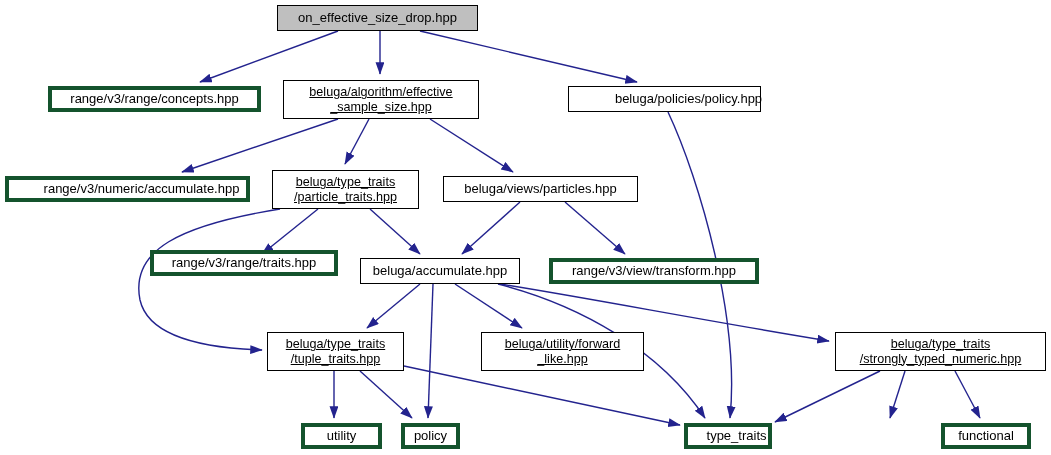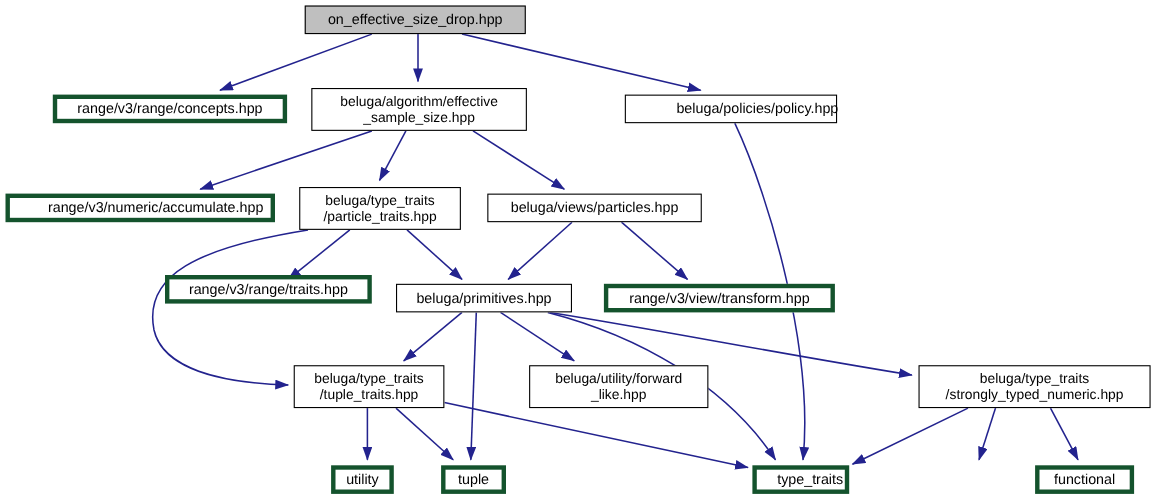--- a/index.html
+++ b/index.html
@@ -11,21 +11,21 @@
         justify-content:center;text-align:center;background:#ffffff;
         color:#000000;line-height:1.12;letter-spacing:0;white-space:pre;}
   .node .lbl{display:block;padding:0 5px;}
   
   .n-internal{border:1px solid #000000;}
   
   .n-external{border:4px solid #14532d;}
   
   .n-root{border:1px solid #000000;background:#bfbfbf;align-items:center;}
   .fs13{font-size:13.0px;}
-  .fs12{font-size:12.6px;}
+  .fs12{font-size:12.6px;text-decoration:underline;}
 </style>
 </head>
 <body>
 
 <div id="graph">
   <svg id="edges" viewBox="0 0 1051 455" xmlns="http://www.w3.org/2000/svg">
     <defs>
       <marker id="arrow" markerWidth="10" markerHeight="10" refX="8.4" refY="3.2" orient="auto" markerUnits="strokeWidth">
         <path d="M0,0 L9,3.2 L0,6.4 z" fill="#23238e"></path>
       </marker>
@@ -60,27 +60,27 @@
       <div class="node n-root fs13" style="left: 277px; top: 5px; width: 201px; height: 26px;"><span class="lbl">on_effective_size_drop.hpp</span></div>
       <div class="node n-external fs13" style="left: 48px; top: 86px; width: 213px; height: 26px;"><span class="lbl">range/v3/range/concepts.hpp</span></div>
       <div class="node n-internal fs12" style="left: 283px; top: 80px; width: 196px; height: 39px;"><span class="lbl">beluga/algorithm/effective
 _sample_size.hpp</span></div>
       <div class="node n-internal fs13" style="left: 568px; top: 86px; width: 193px; height: 26px; padding-left: 48px;"><span class="lbl">beluga/policies/policy.hpp</span></div>
       <div class="node n-external fs13" style="left: 5px; top: 176px; width: 245px; height: 26px; padding-left: 28px;"><span class="lbl">range/v3/numeric/accumulate.hpp</span></div>
       <div class="node n-internal fs12" style="left: 272px; top: 170px; width: 147px; height: 39px;"><span class="lbl">beluga/type_traits
 /particle_traits.hpp</span></div>
       <div class="node n-internal fs13" style="left: 443px; top: 176px; width: 195px; height: 26px; text-align: center;"><span class="lbl">beluga/views/particles.hpp</span></div>
       <div class="node n-external fs13" style="left: 150px; top: 250px; width: 188px; height: 26px;"><span class="lbl">range/v3/range/traits.hpp</span></div>
-      <div class="node n-internal fs13" style="left: 360px; top: 258px; width: 160px; height: 26px;"><span class="lbl">beluga/primitives.hpp</span></div>
+      <div class="node n-internal fs13" style="left: 360px; top: 258px; width: 160px; height: 26px;"><span class="lbl">beluga/accumulate.hpp</span></div>
       <div class="node n-external fs13" style="left: 549px; top: 258px; width: 210px; height: 26px;"><span class="lbl">range/v3/view/transform.hpp</span></div>
       <div class="node n-internal fs12" style="left: 267px; top: 332px; width: 137px; height: 39px;"><span class="lbl">beluga/type_traits
 /tuple_traits.hpp</span></div>
       <div class="node n-internal fs12" style="left: 481px; top: 332px; width: 163px; height: 39px;"><span class="lbl">beluga/utility/forward
 _like.hpp</span></div>
       <div class="node n-internal fs12" style="left: 835px; top: 332px; width: 211px; height: 39px;"><span class="lbl">beluga/type_traits
 /strongly_typed_numeric.hpp</span></div>
-      <div class="node n-external fs13" style="left: 301px; top: 423px; width: 57px; height: 26px;"><span class="lbl">utility</span></div>
-      <div class="node n-external fs13" style="left: 401px; top: 423px; width: 59px; height: 26px;"><span class="lbl">tuple</span></div>
+      <div class="node n-external fs13" style="left: 301px; top: 423px; width: 81px; height: 26px;"><span class="lbl">utility</span></div>
+      <div class="node n-external fs13" style="left: 401px; top: 423px; width: 59px; height: 26px;"><span class="lbl">policy</span></div>
       <div class="node n-external fs13" style="left: 684px; top: 423px; width: 88px; height: 26px; padding-left: 17px;"><span class="lbl">type_traits</span></div>
       <div class="node n-external fs13" style="left: 859px; top: 423px; width: 72px; height: 26px; margin-top: 44px;"><span class="lbl">limits</span></div>
       <div class="node n-external fs13" style="left: 941px; top: 423px; width: 90px; height: 26px;"><span class="lbl">functional</span></div>
     </div>
 </div>
 
 </body></html>

